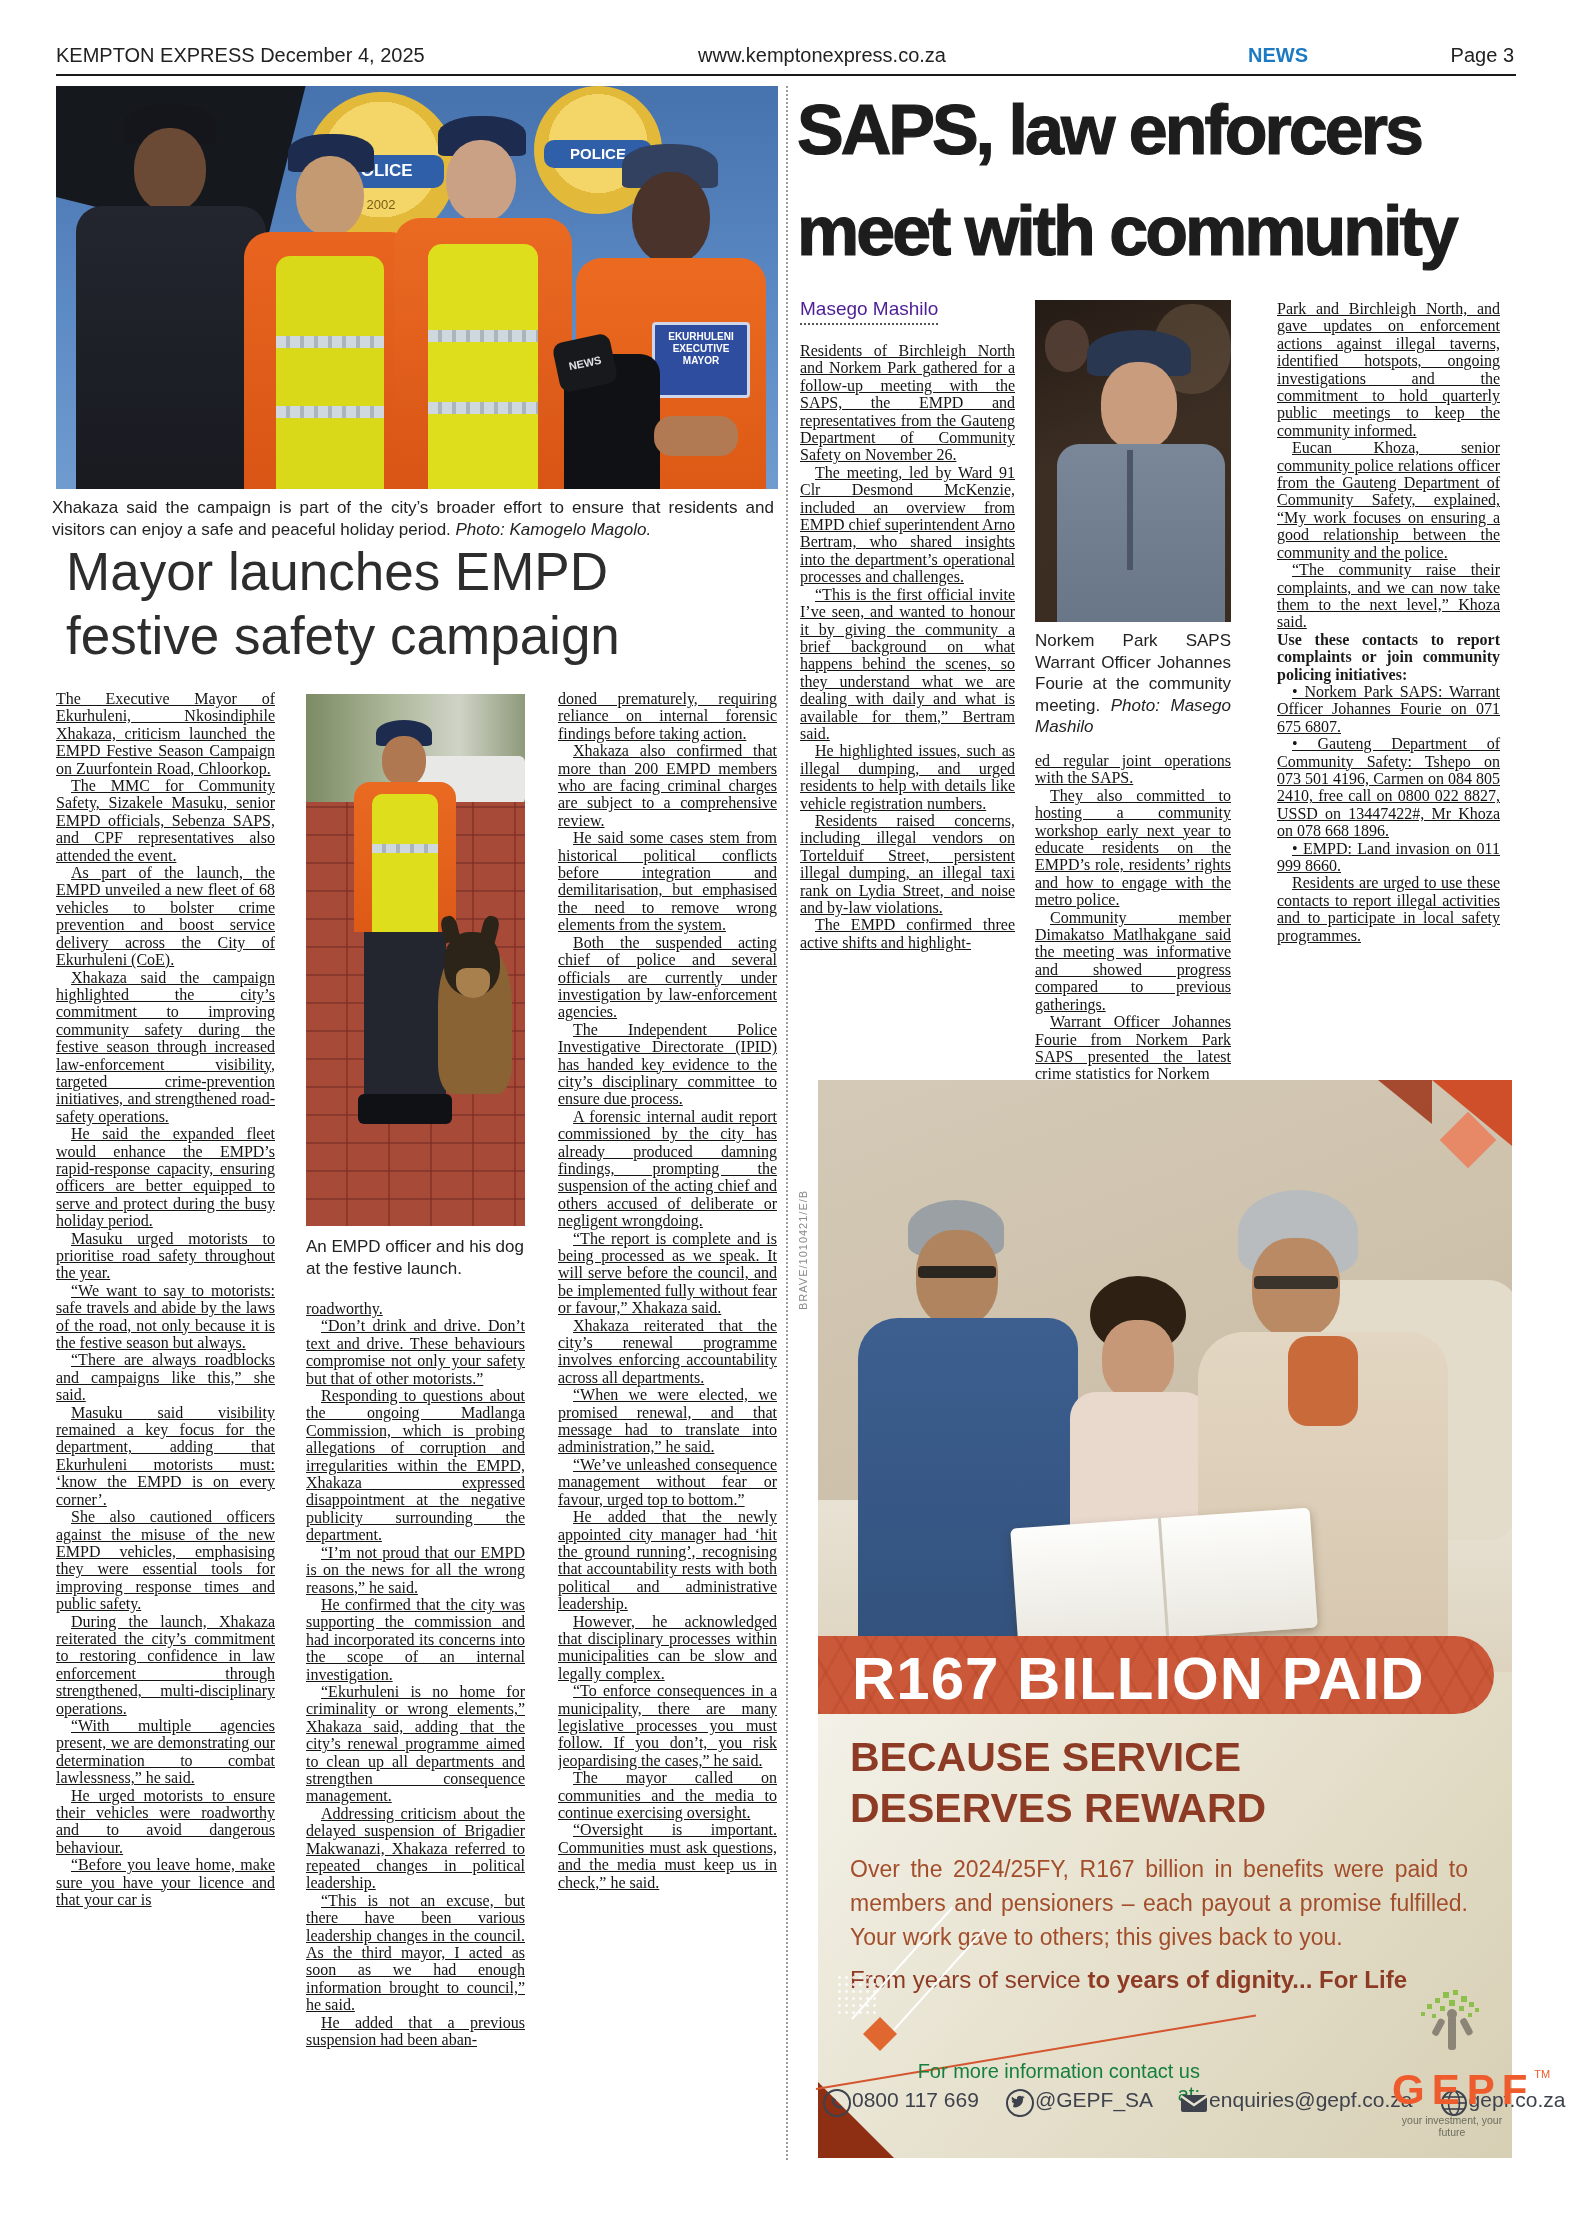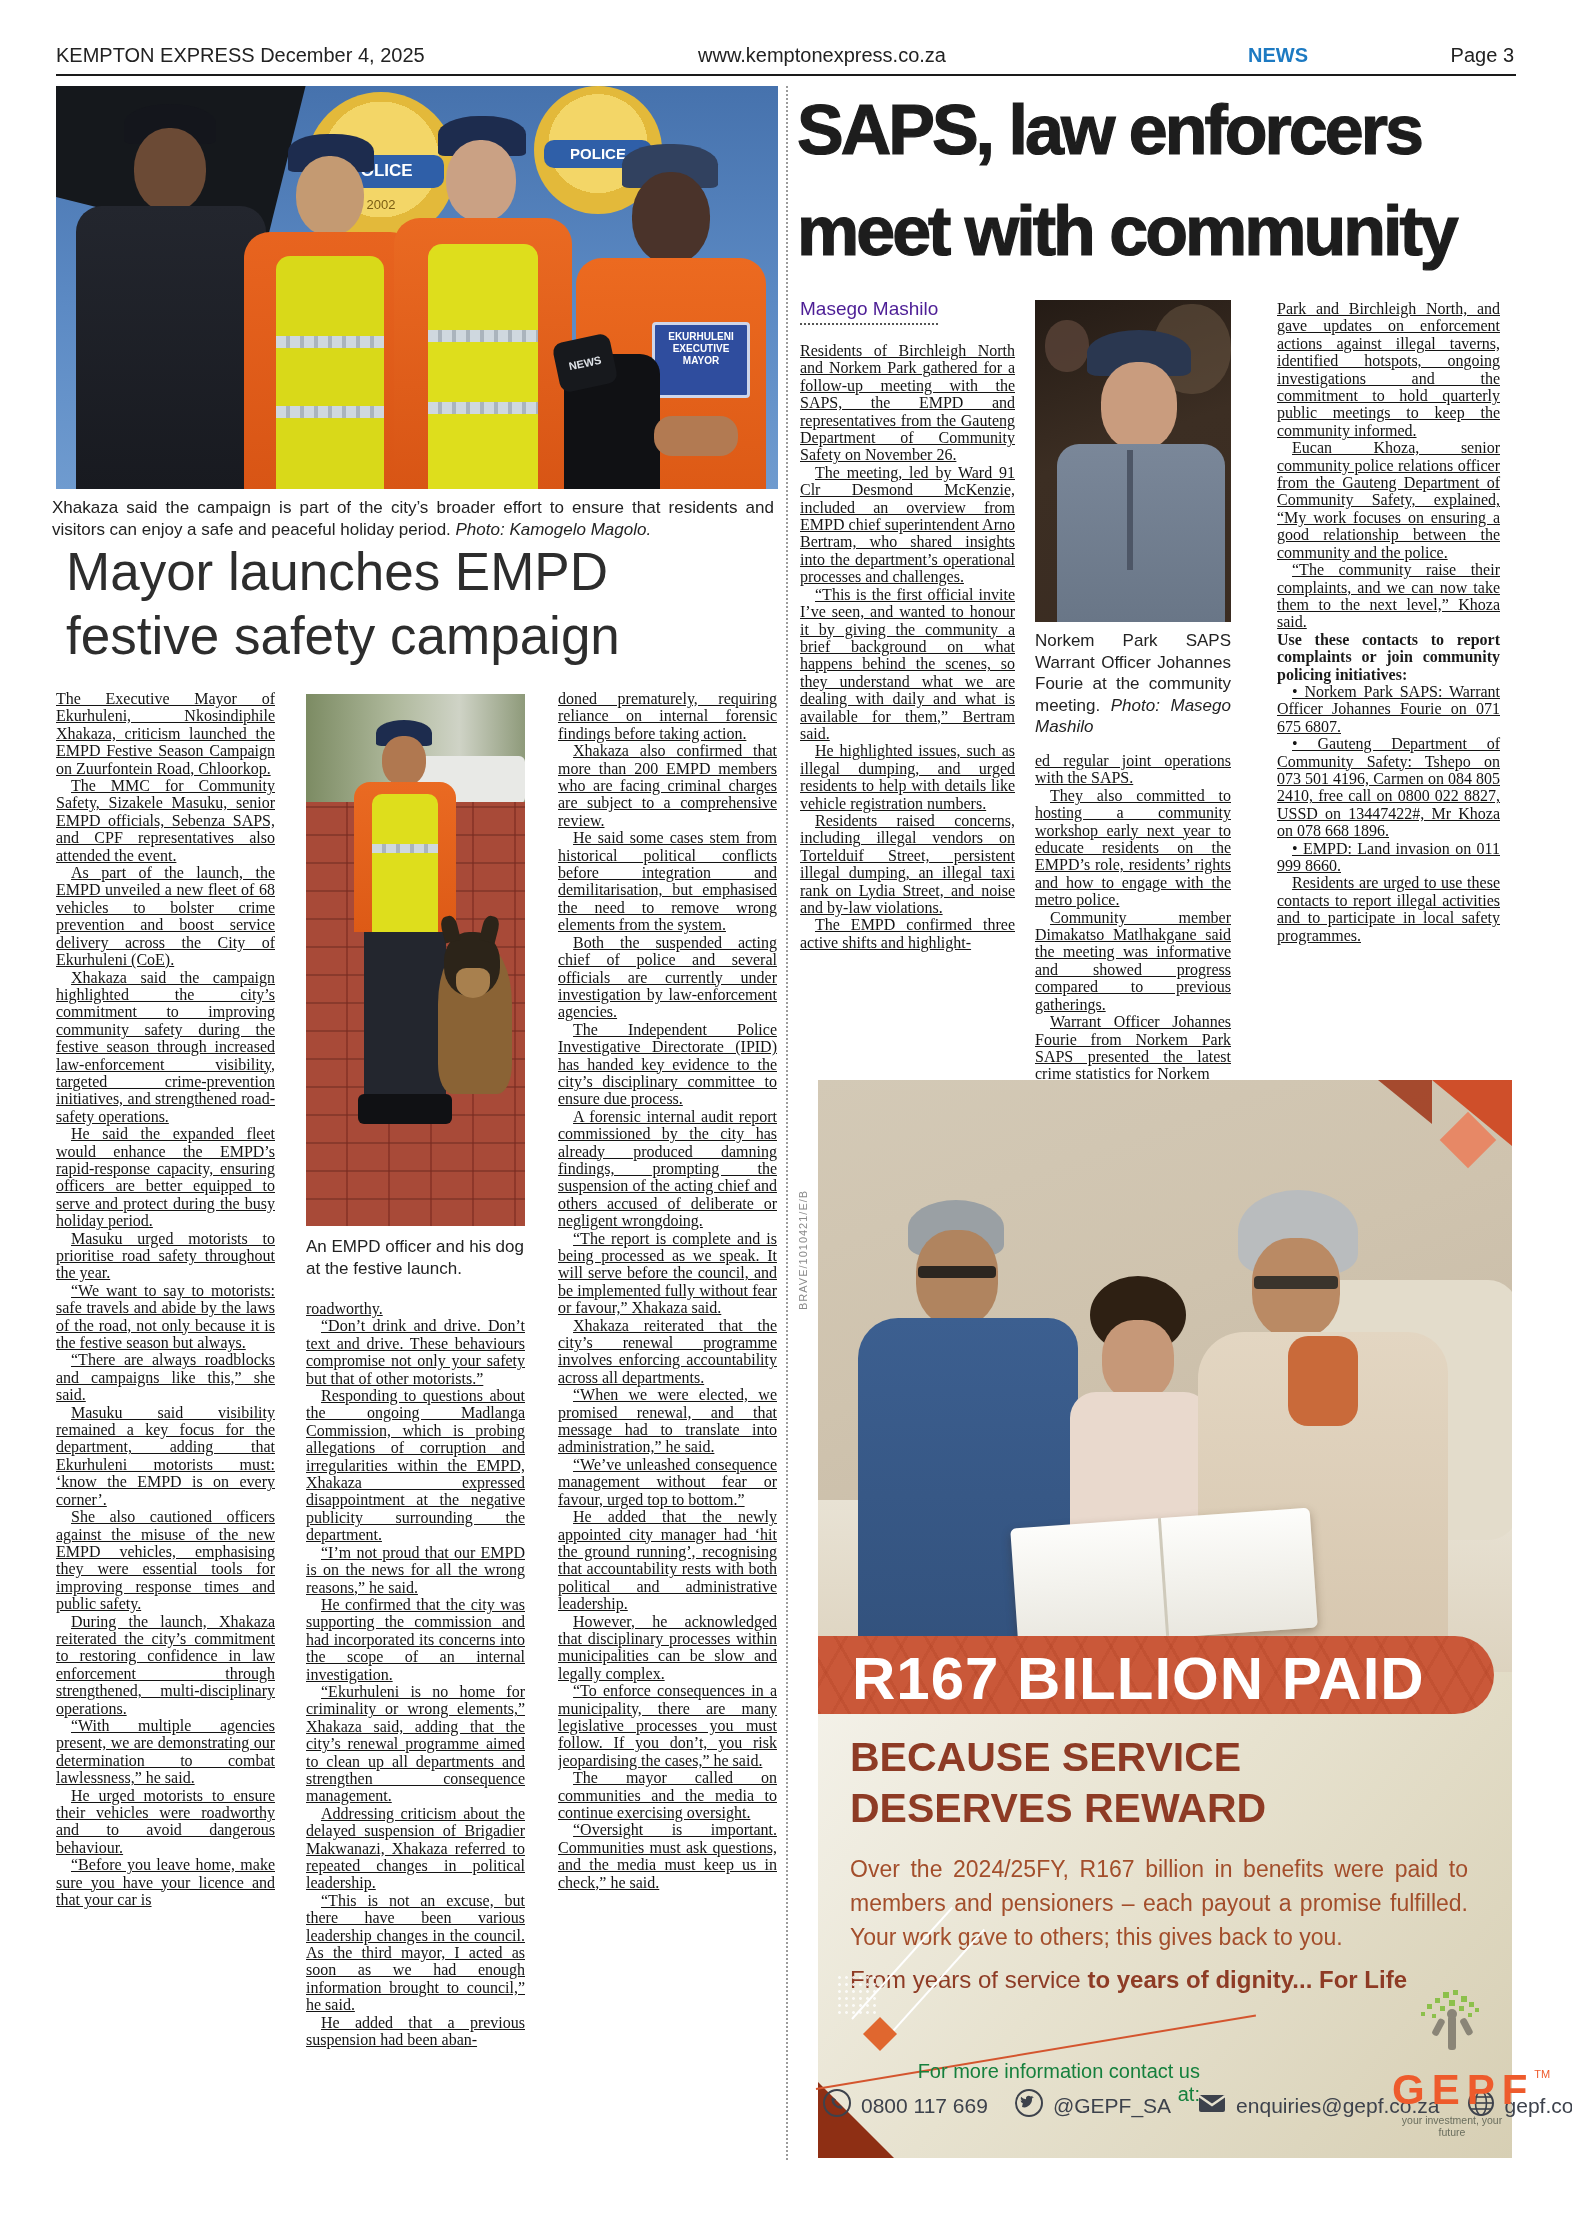--- a/index.html
+++ b/index.html
@@ -73,21 +73,21 @@
             background:linear-gradient(130deg,#f4f2ea 0%,#e7e2cf 45%,#d7cfb4 100%);}
   #ad-because{position:absolute;left:850px;top:1732px;font-size:41px;line-height:51px;font-weight:bold;color:#8e3b25;}
   #ad-para{position:absolute;left:850px;top:1852px;width:618px;font-size:23px;line-height:34px;
            color:#a34e2b;text-align:justify;}
   #ad-from{position:absolute;left:850px;top:1966px;font-size:24px;color:#8e3b25;}
   #ad-from b{font-weight:bold;}
   #ad-contact-head{position:absolute;left:900px;top:2060px;width:300px;text-align:right;
                    font-size:20px;color:#15803d;}
   #ad-contacts{position:absolute;left:822px;top:2088px;width:580px;display:flex;gap:26px;
                align-items:center;font-size:21px;color:#3d424c;}
-  .cgroup{display:flex;align-items:flex-end;gap:9px;white-space:nowrap;}
+  .cgroup{display:flex;align-items:flex-start;white-space:nowrap;}
   .cicon{width:30px;height:30px;flex:0 0 auto;}
   #gepf-logo{position:absolute;left:1392px;top:1990px;width:120px;text-align:center;}
   #gepf-word{font-size:42px;font-weight:bold;color:#ee5b2c;letter-spacing:7px;line-height:44px;}
   #gepf-tm{font-size:11px;color:#ee5b2c;vertical-align:top;}
   #gepf-tag{font-size:10.5px;color:#6a6e5e;margin-top:2px;}
   #ad-diag{position:absolute;left:816px;top:2088px;width:446px;height:2px;background:#d4552e;
            transform:rotate(-9.5deg);transform-origin:left center;}
   .tri{position:absolute;width:0;height:0;}
 </style>
 </head>

